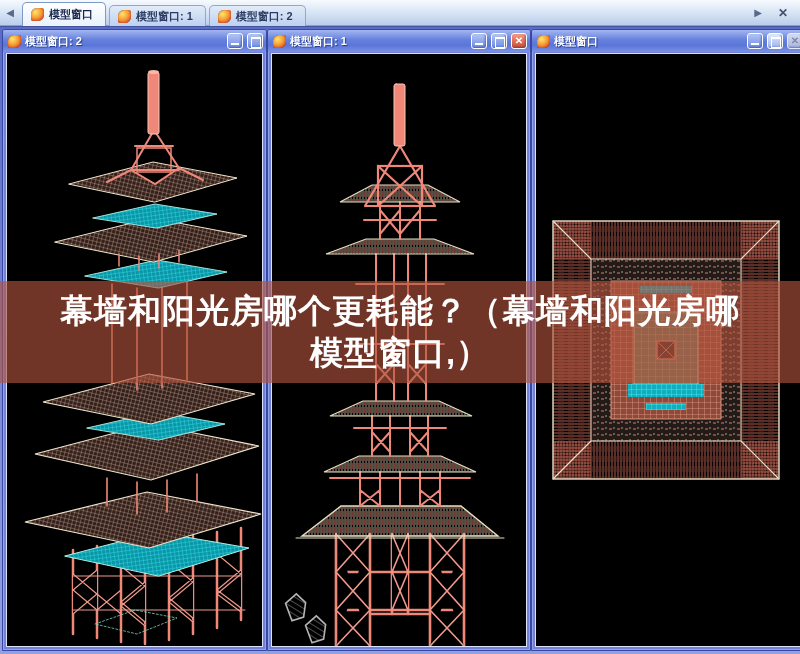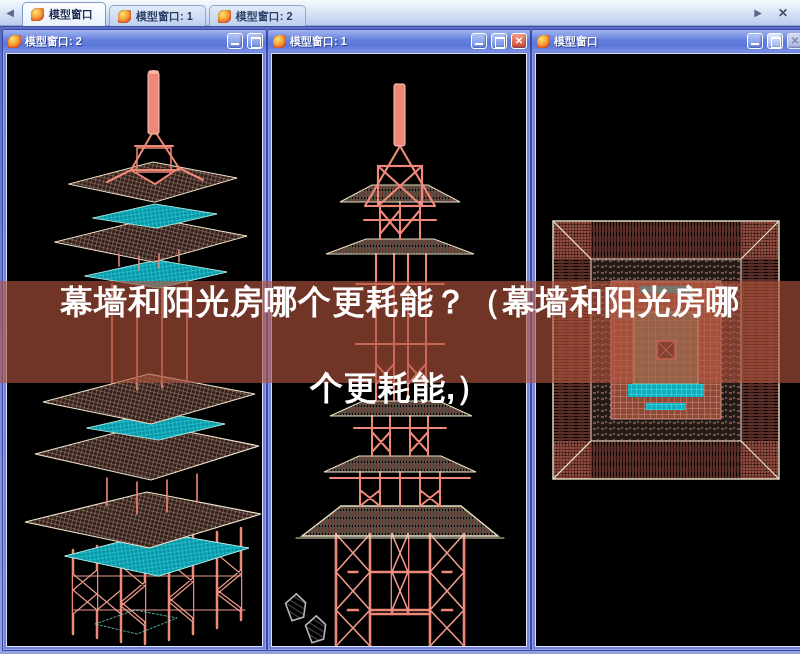--- a/index.html
+++ b/index.html
@@ -73,23 +73,22 @@
   .viewport{
     position:absolute; left:3px; right:3px; top:23px; bottom:3px;
     background:#000; border:1px solid #d9e2fa; overflow:hidden; cursor:crosshair;
   }
   .viewport svg{ display:block; }
 
   
   .banner{
     position:absolute; left:0; top:281px; width:800px; height:102px; z-index:40;
     background:rgba(178,84,62,0.63);
-    display:flex; flex-direction:column; justify-content:flex-start; align-items:center;
+    display:flex; flex-direction:column; justify-content:center; align-items:center;
     pointer-events:none;
-    gap:44px;
   }
   .banner .bline{
     color:#ffffff; font-size:33px; font-weight:bold; line-height:42px; letter-spacing:1px;
     text-align:center; white-space:nowrap;
   }
 </style>
 </head>
 <body>
 
 <div class="tabstrip">
@@ -321,14 +320,14 @@
         <rect x="92" y="330" width="76" height="13" fill="url(#prC)"></rect>
         <rect x="110" y="349" width="40" height="7" fill="url(#prC)"></rect>
       </svg>
     </div>
   </div>
 
 </div>
 
 <div class="banner">
   <div class="bline">幕墙和阳光房哪个更耗能？（幕墙和阳光房哪</div>
-  <div class="bline">个更耗能,）</div>
+  <div class="bline">模型窗口,）</div>
 </div>
 
 </body></html>

